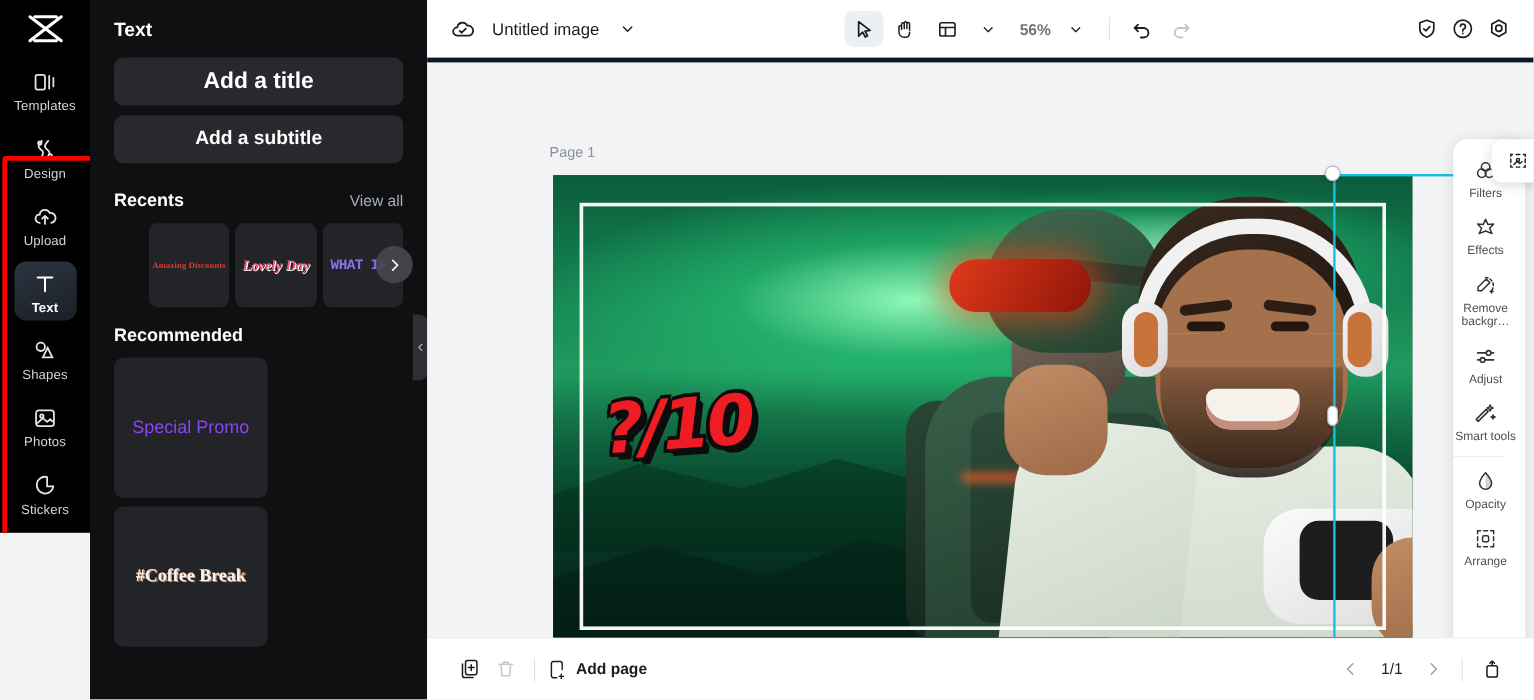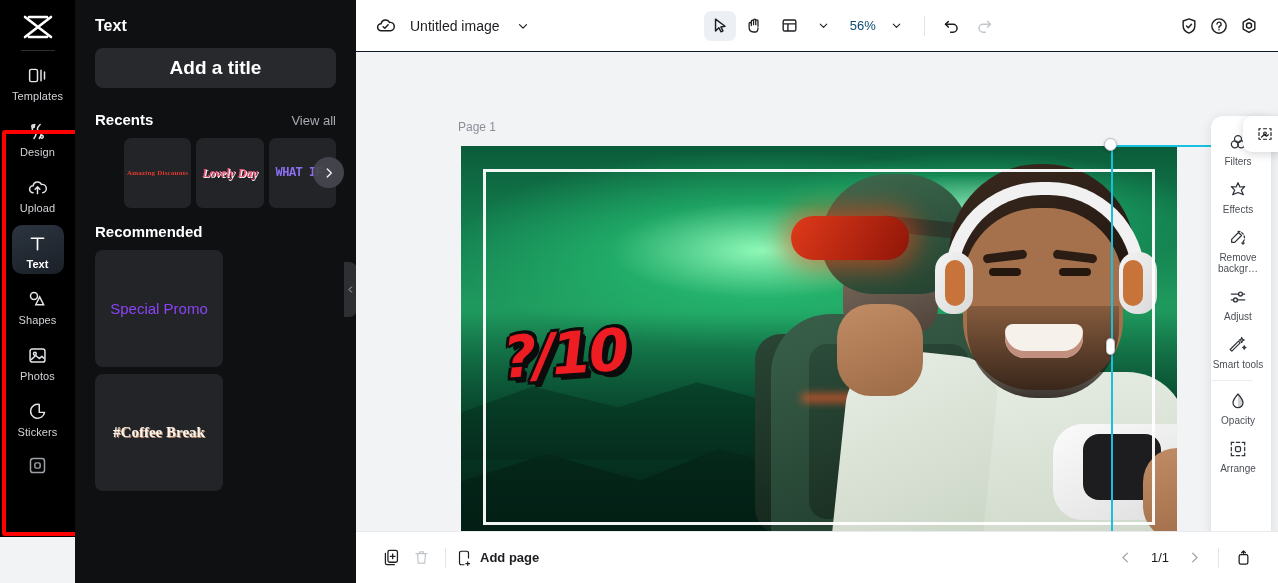--- a/index.html
+++ b/index.html
@@ -6,21 +6,21 @@
   html,body { width:1278px; height:583px; overflow:hidden; }
   body {
     font-family:"Liberation Sans", sans-serif;
     background:#f1f3f5;
     -webkit-font-smoothing:antialiased;
   }
   .app { position:relative; width:1278px; height:583px; display:flex; }
 
   
   .rail {
-    width:75px; height:537px; background:#000; flex:0 0 75px;
+    width:75px; height:444px; background:#000; flex:0 0 75px;
     position:relative; display:flex; flex-direction:column; align-items:center;
     overflow:hidden;
   }
   .rail-logo { margin-top:12px; width:44px; height:30px; display:flex; align-items:center; justify-content:center; }
   .rail-sep { width:34px; height:1px; background:#2e2e2e; margin:8px 0 6px; }
   .rail-item {
     width:52px; padding:6px 0 4px; display:flex; flex-direction:column;
     align-items:center; gap:3px; border-radius:10px; margin-bottom:7px; cursor:pointer;
   }
   .rail-item .ico { width:24px; height:24px; display:flex; align-items:center; justify-content:center; }
@@ -75,28 +75,28 @@
   .rc-1 { color:#fdf3ea; font-size:15px; font-weight:bold; font-family:"Liberation Serif",serif; text-shadow:1px 1px 0 #b98f73;text-align:center; }
   .panel-handle {
     position:absolute; right:-1px; top:262px; width:13px; height:55px;
     background:#2d2f33; border-radius:0 8px 8px 0; display:flex; align-items:center; justify-content:center; cursor:pointer;
   }
 
   
   .main { flex:1; height:583px; display:flex; flex-direction:column; background:#f1f3f5; position:relative; }
   .topbar {
     height:52px; background:#fff; display:flex; align-items:center; padding:0 14px; flex:0 0 52px;
-    border-bottom:1px solid #0f172a;
+    border-bottom:4px solid #0f172a;
   }
   .doc-name { font-size:14px; color:#1c1d20; margin:0 8px 0 10px; cursor:pointer; }
   .tb-icon { width:30px; height:30px; display:flex; align-items:center; justify-content:center; cursor:pointer; border-radius:6px; }
   .tool-grp { display:flex; align-items:center; gap:3px; margin:0 auto; }
   .tool-btn { width:32px; height:30px; border-radius:7px; display:flex; align-items:center; justify-content:center; cursor:pointer; }
   .tool-btn.active { background:#eceff3; }
-  .zoom-val { font-size:13px; color:#0c4a6e; font-weight:normal; margin:0 3px 0 8px; }
+  .zoom-val { font-size:13px; color:#737373; font-weight:bold; margin:0 3px 0 8px; }
   .vsep { width:1px; height:20px; background:#e2e4e8; margin:0 9px; }
   .export-btn {
     height:32px; padding:0 14px; border-radius:8px; background:linear-gradient(90deg,#2fb7f0,#3ddbdb);
     color:#fff; font-size:14px; font-weight:bold; display:flex; align-items:center; gap:6px; cursor:pointer;
   }
 
   .canvas-area { flex:1; position:relative; overflow:hidden; }
   .page-label { position:absolute; left:102px; top:68px; font-size:12px; color:#8a8f96; }
   .artboard {
     position:absolute; left:105px; top:94px; width:716px; height:402px; overflow:hidden; background:#0a3f2a;
@@ -315,20 +315,21 @@
       <svg width="13" height="13" viewBox="0 0 24 24" fill="none" stroke="#c6c9ce" stroke-width="2.4">
           <path d="M6 9 L12 15 L18 9" stroke-linecap="round" stroke-linejoin="round"></path>
         </svg>
     </div>
   </div>
 
   <div class="panel">
     <div class="panel-title">Text</div>
 
     <div class="add-btn t1">Add a title</div>
+    <div class="add-btn t2">Add a subtitle</div>
 
     <div class="sec-head">
       <h3>Recents</h3>
       <span class="viewall">View all</span>
     </div>
     <div class="recents">
       <div class="rec-card">
           <span class="rec-0">Amazing Discounts</span>
         </div>
       <div class="rec-card">

